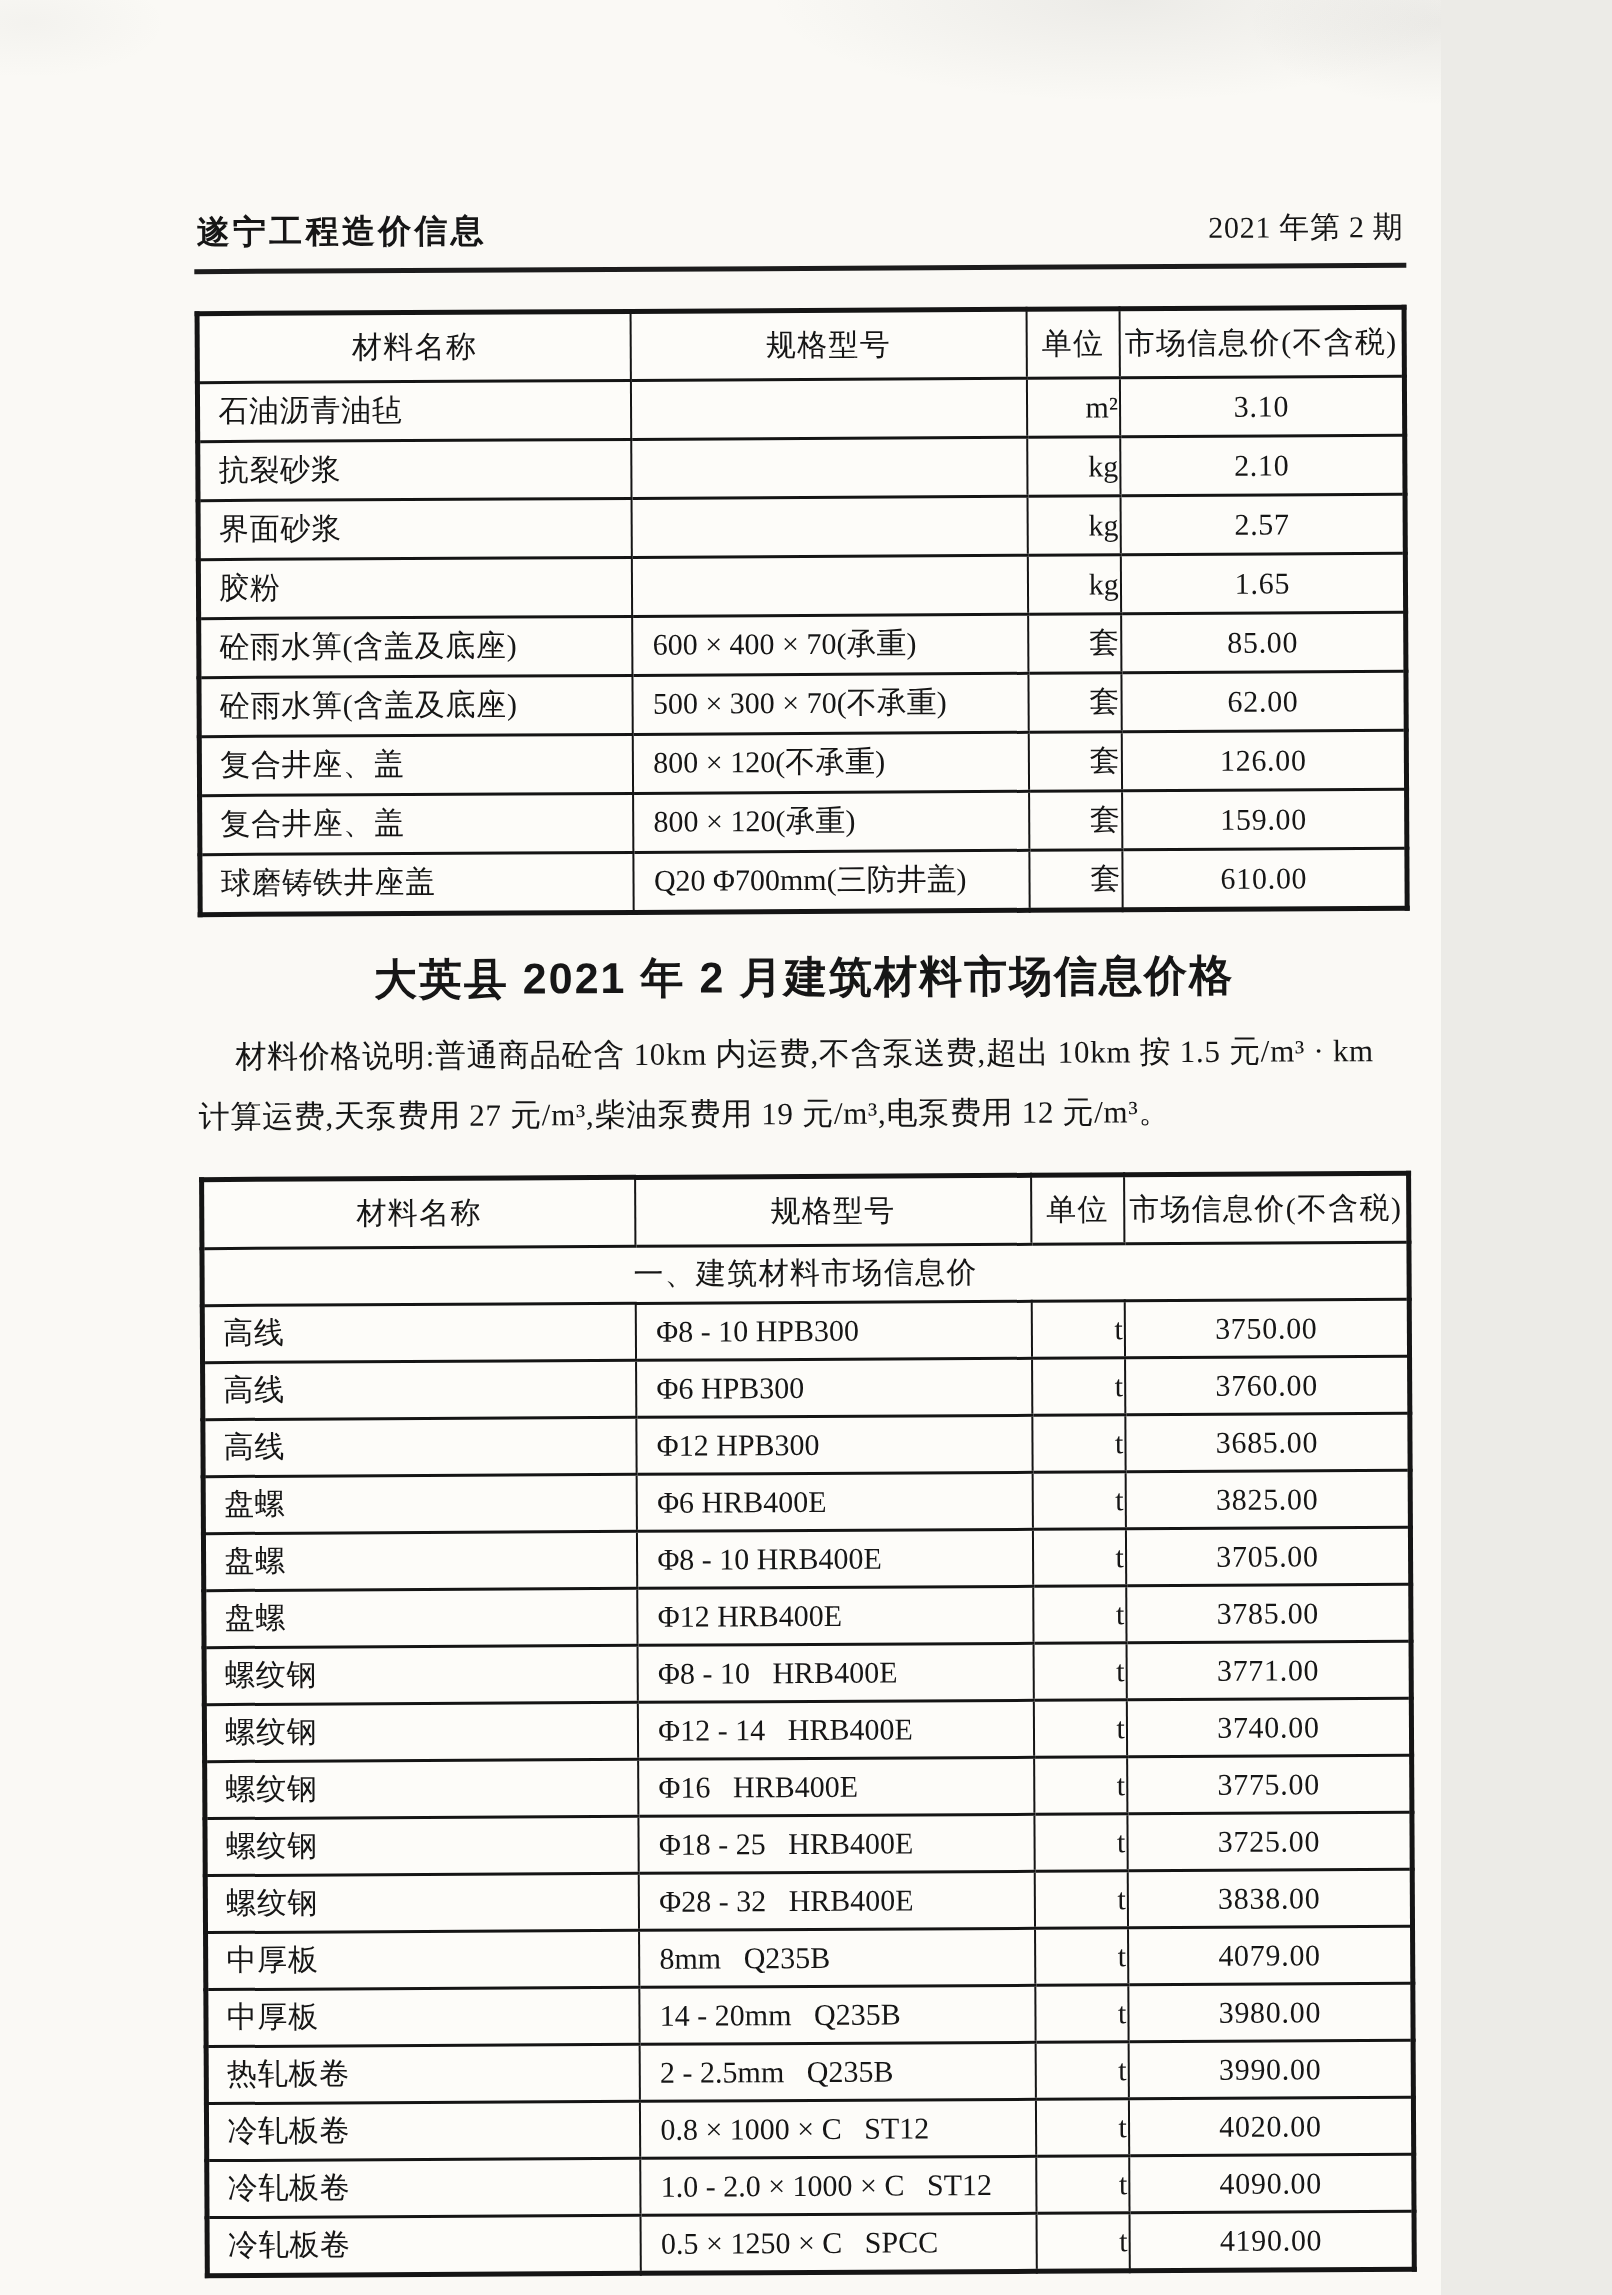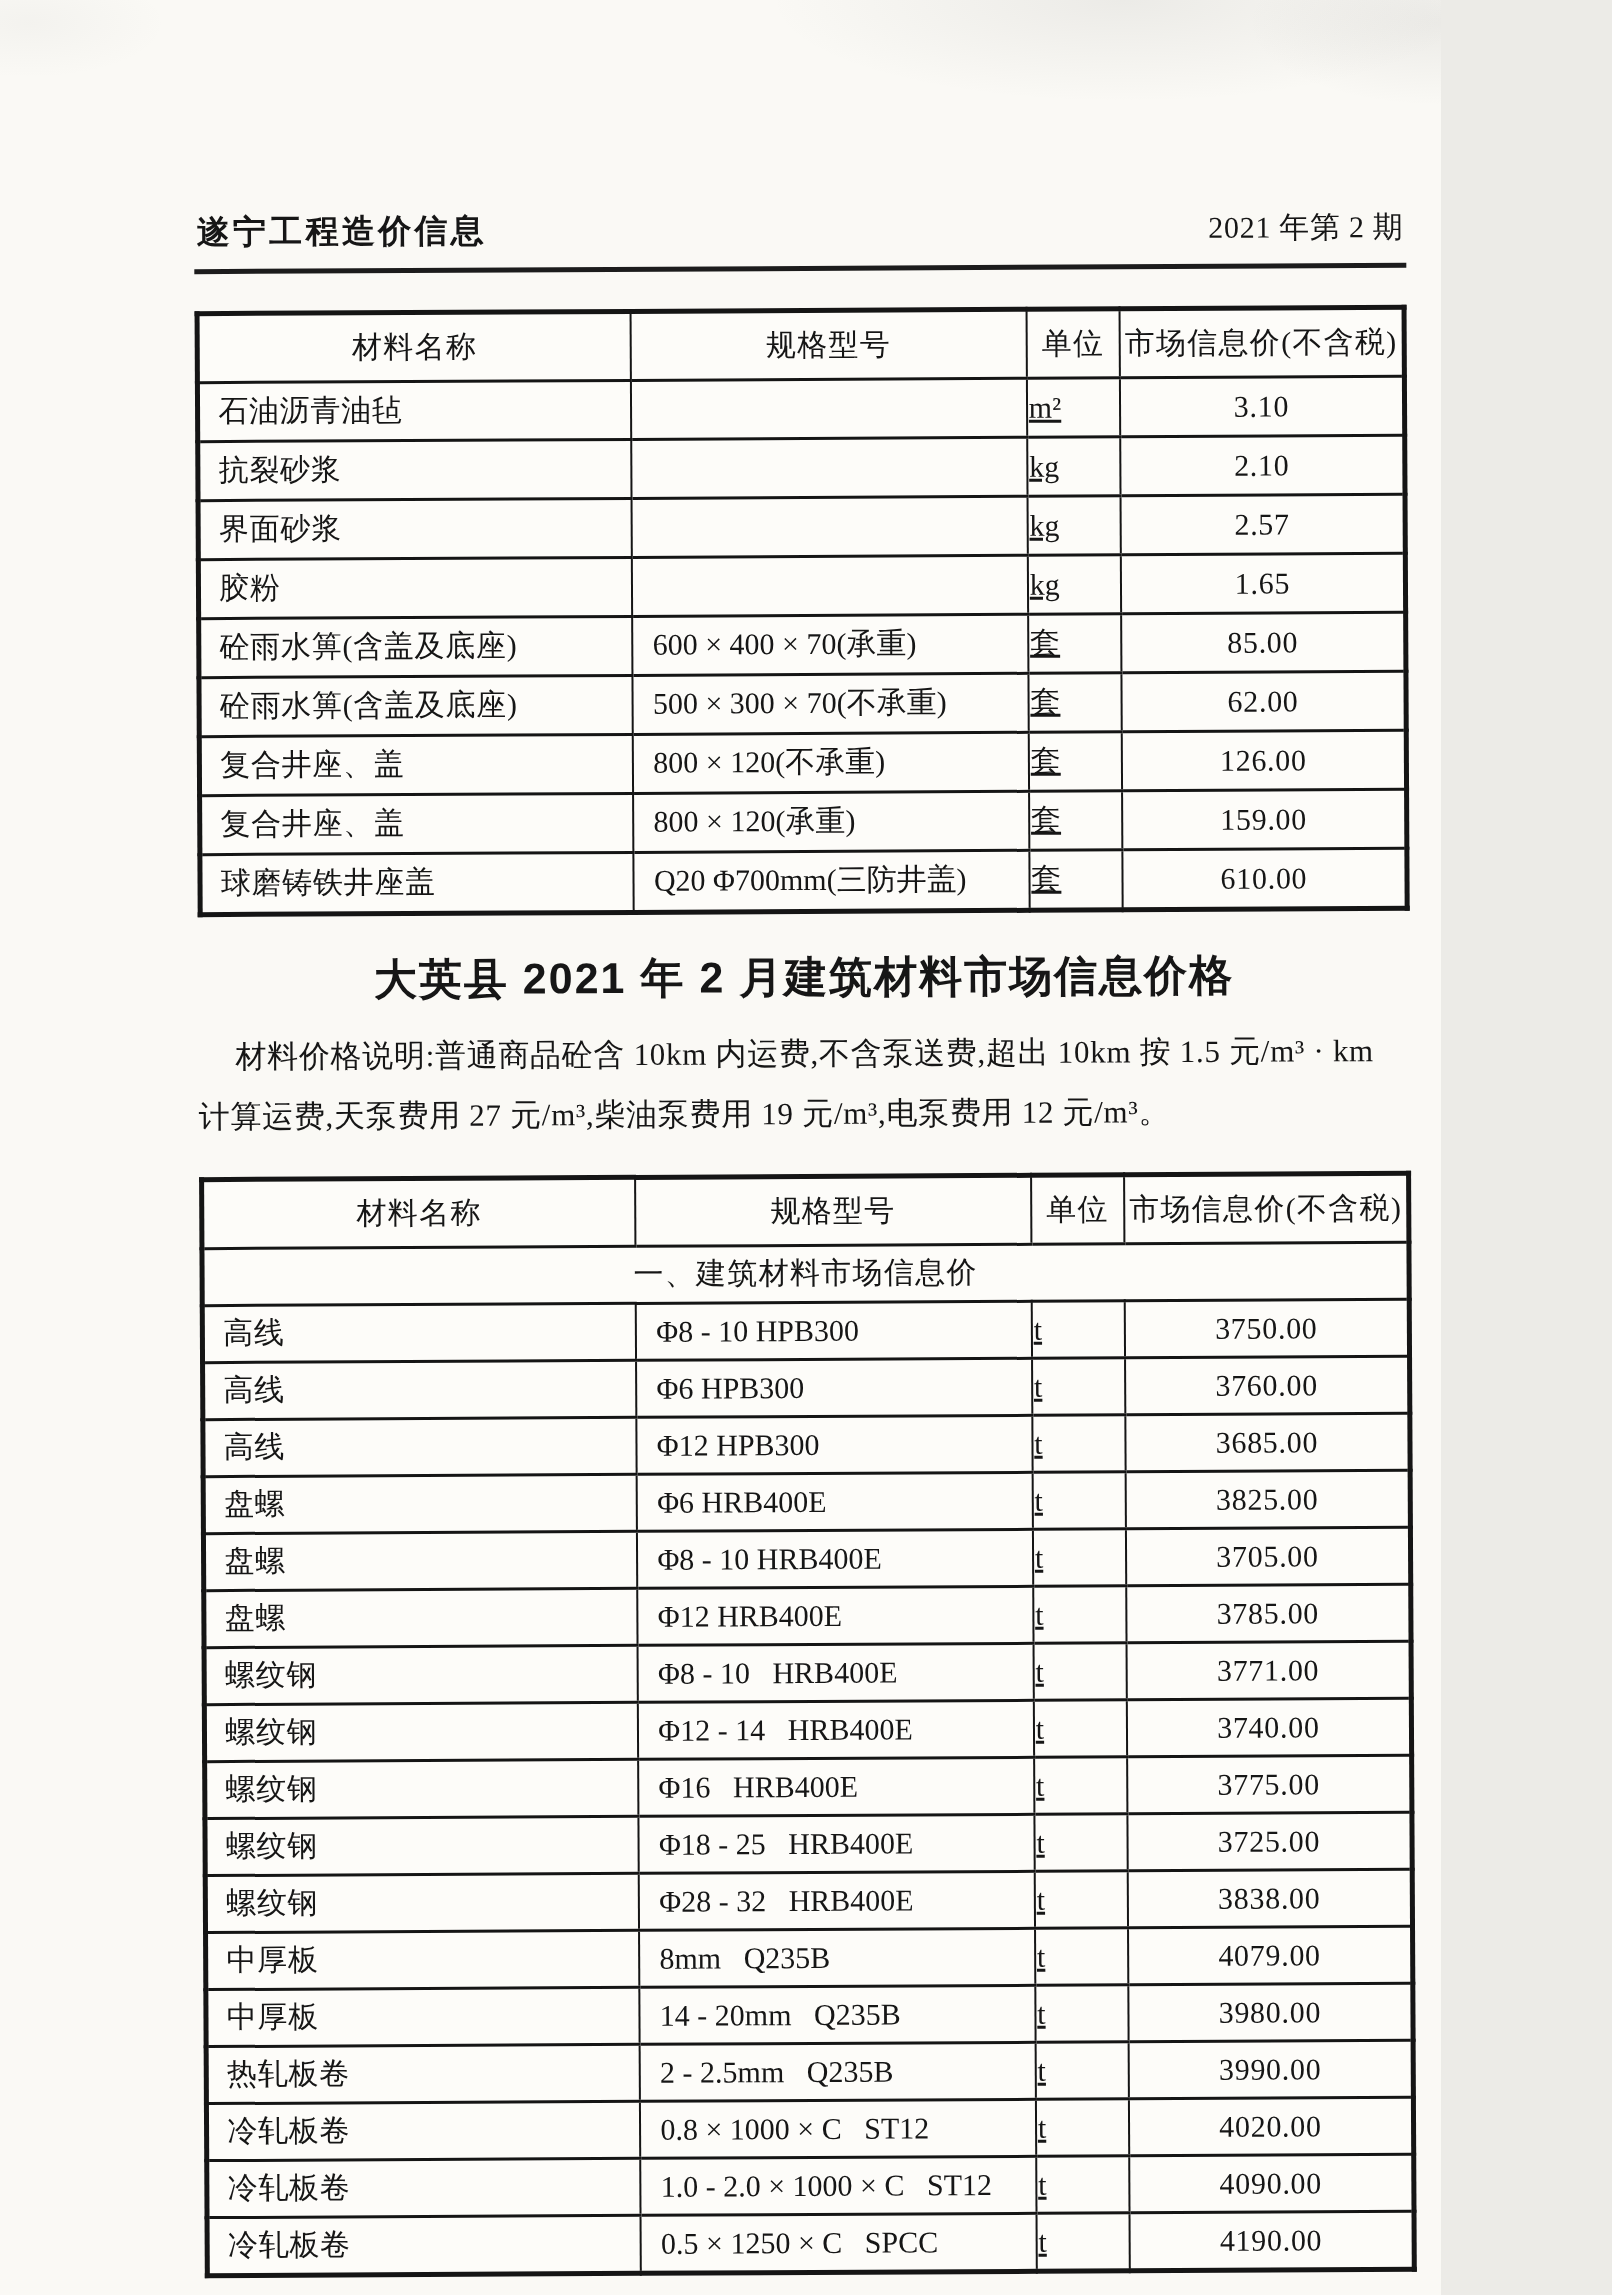--- a/index.html
+++ b/index.html
@@ -56,21 +56,21 @@
   .price-table th:nth-child(1){width:36%;}
   .price-table th:nth-child(2){width:33%;}
   .price-table th:nth-child(3){width:7.5%;font-family:Liberation Serif, serif;}
   .price-table th:nth-child(4){width:23.5%;}
   #table1{margin-top:37px;}
   #table1 td{height:54px;}
   #table2{margin-top:30px;}
   #table2 td{height:52px;}
   .c-mat{text-align:left;padding-left:18.3px;letter-spacing:0.7px;}
   .c-spec{text-align:left;padding-left:19.6px;white-space:pre-wrap;}
-  .c-unit{text-align:left;text-decoration:underline;}
+  .c-unit{text-align:right;}
   .c-price{text-align:center;letter-spacing:0.7px;}
   .section-cell{text-align:center;height:54px;font-size:31px;letter-spacing:1.3px;}
   
   .sec-title{
     margin-top:35px;
     text-align:center;
     font-size:43px;font-weight:700;letter-spacing:2px;
     font-family:"Liberation Sans","DejaVu Sans",sans-serif;
   }
   .note{margin-top:17px;font-size:31px;line-height:60px;letter-spacing:0.7px;}

